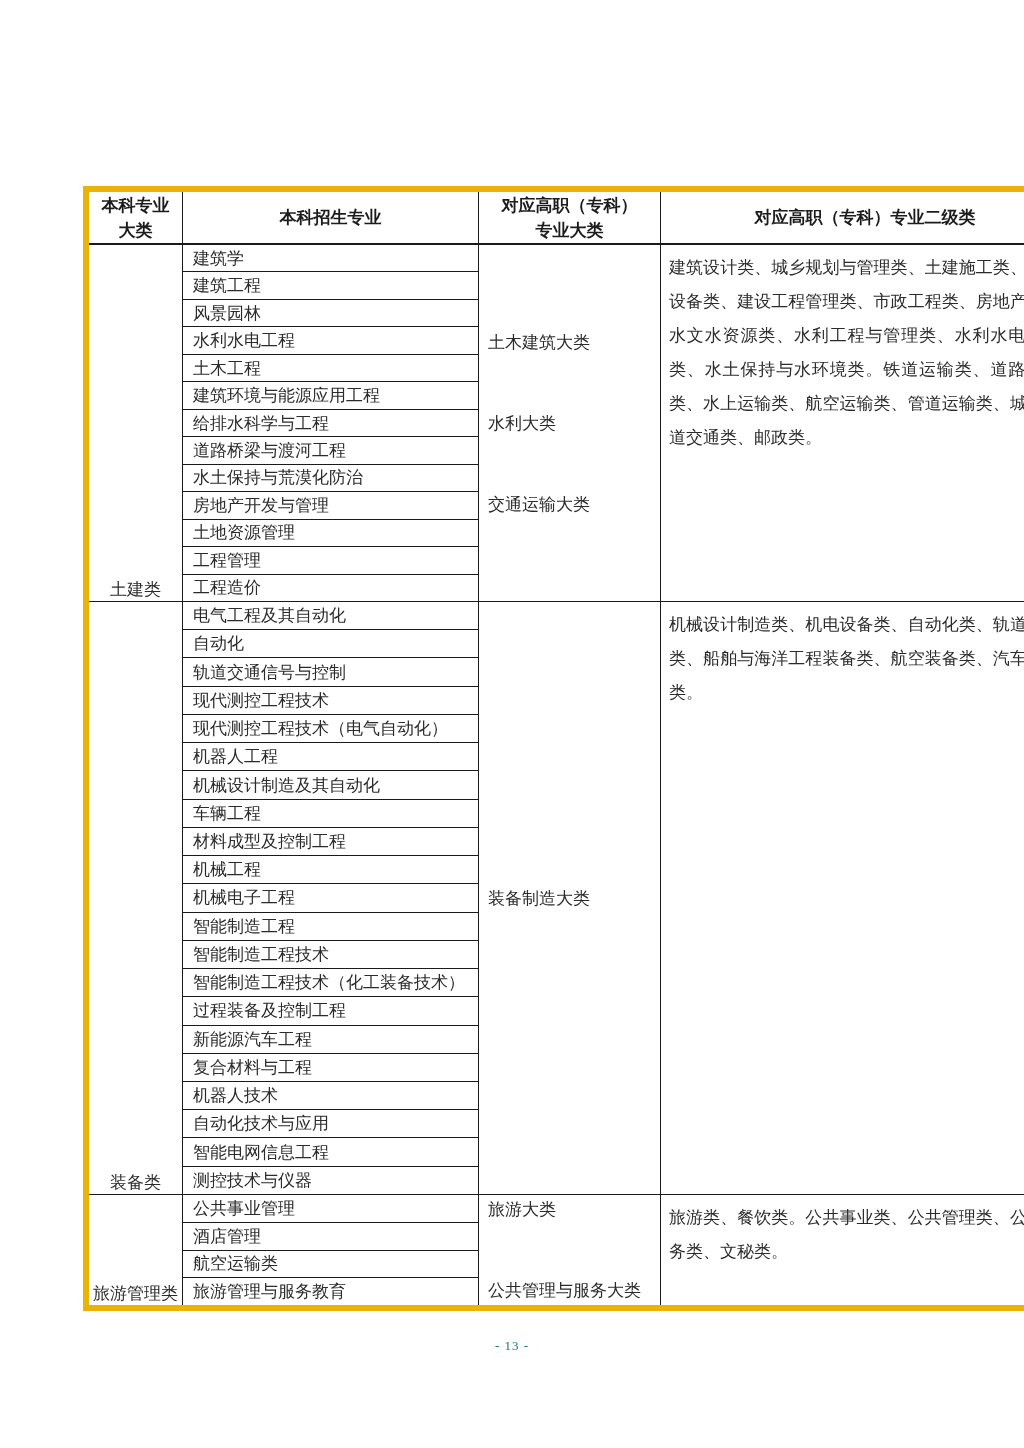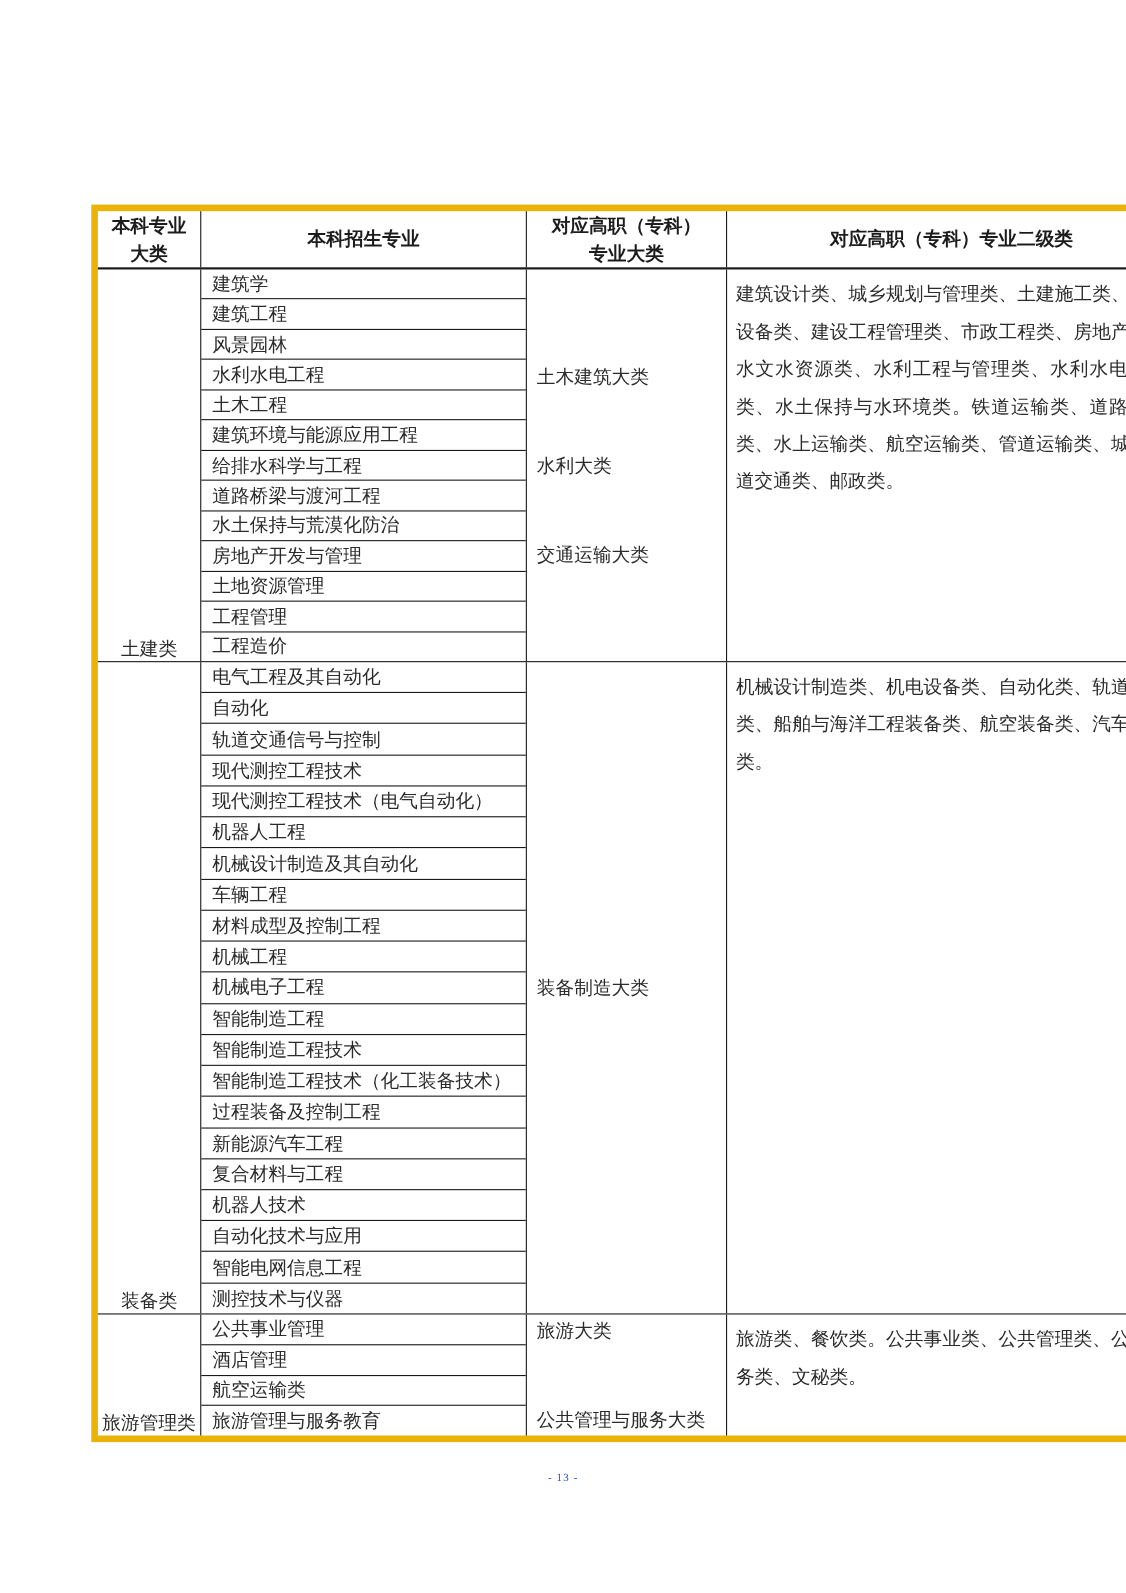--- a/index.html
+++ b/index.html
@@ -80,22 +80,22 @@
   .sec-text {
     line-height:34px;
     text-align:justify;
     text-justify:inter-character;
   }
   .page-footer {
     position:absolute;
     left:0; top:1338px;
     width:1024px;
     text-align:center;
-    font-size:10px;
-    color:#1d4ed8;
+    font-size:13px;
+    color:#0f766e;
     letter-spacing:1px;
   }
 </style>
 </head>
 <body>
 
 <div class="doc-table">
   <div class="thead">
     <div class="th col1">
       <div>本科专业</div>

